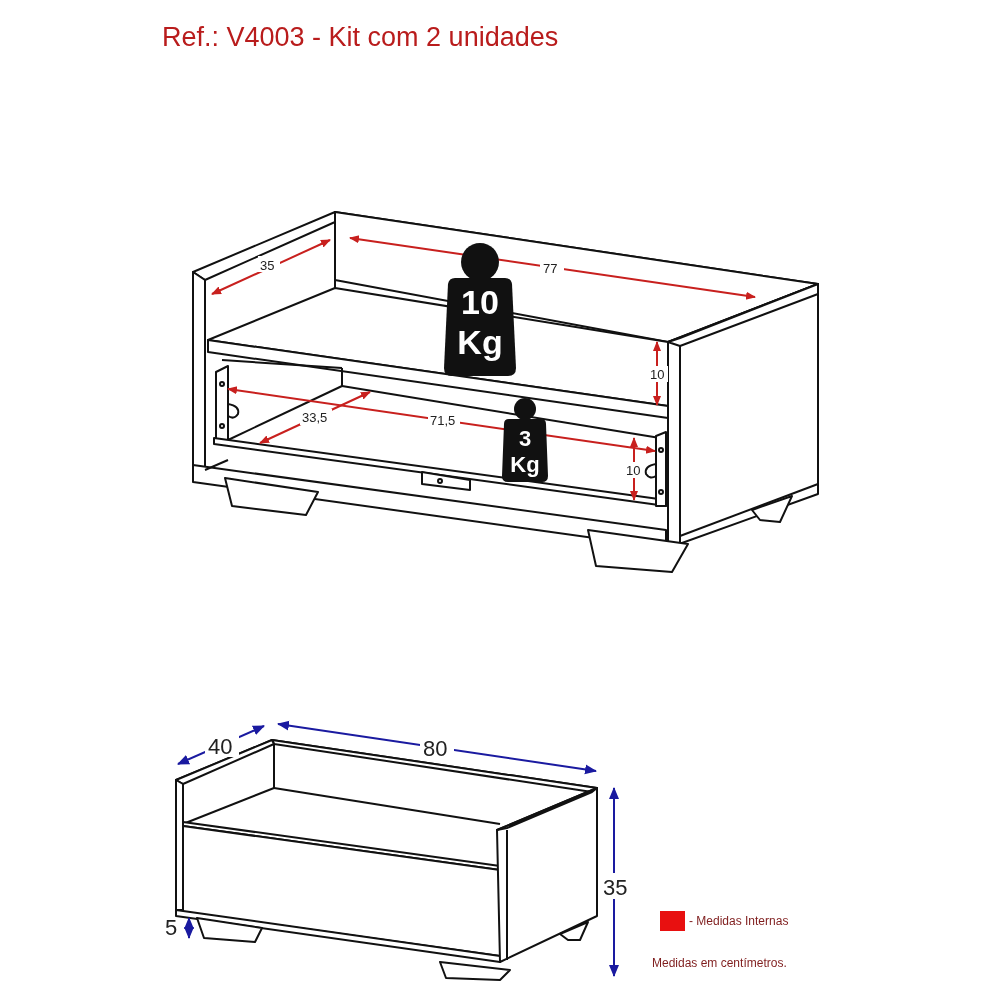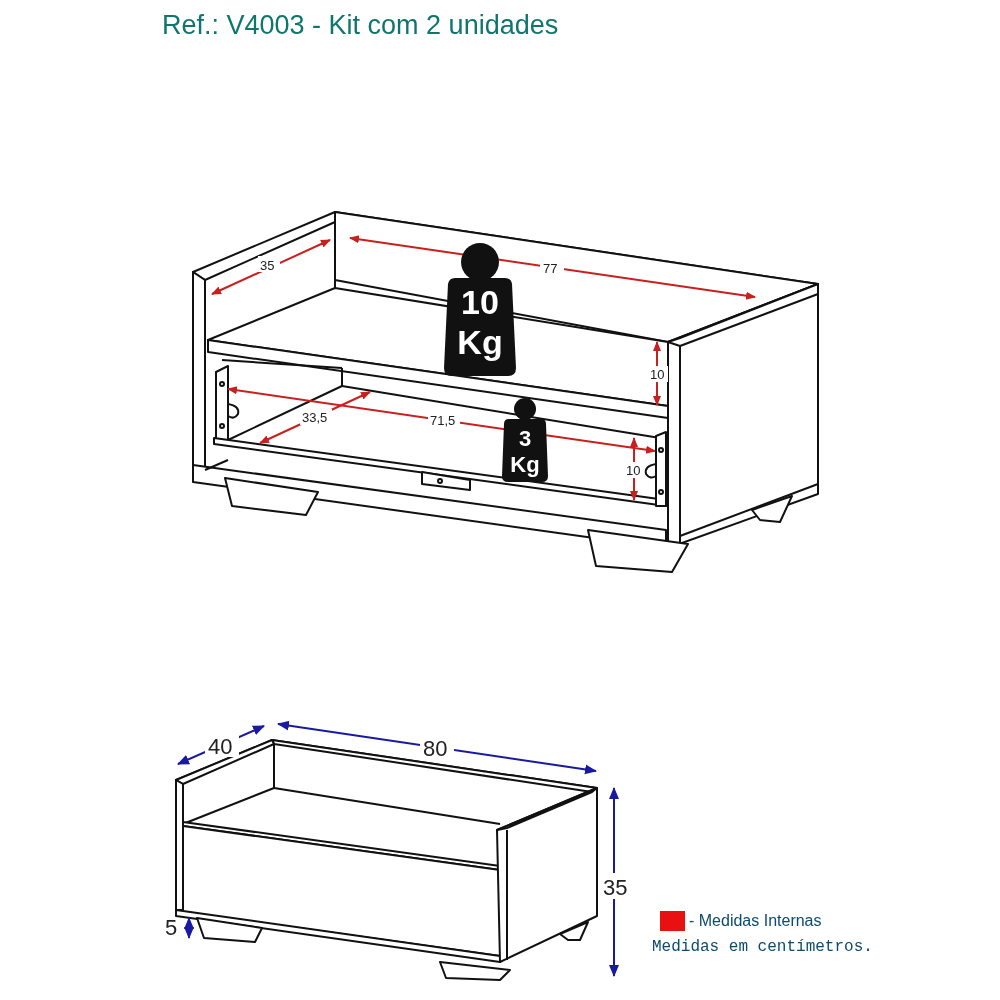--- a/index.html
+++ b/index.html
@@ -1,29 +1,29 @@
 <!DOCTYPE html>
 <html><head>
 <meta charset="utf-8">
 <style>
   html,body{margin:0;padding:0;background:#fff;}
   body{width:1000px;height:1000px;position:relative;overflow:hidden;font-family:"Liberation Sans",sans-serif;}
-  #title{position:absolute;left:162px;top:10px;font-size:27px;color:#0f766e;white-space:nowrap;}
+  #title{position:absolute;left:162px;top:22px;font-size:27px;color:#b91c1c;white-space:nowrap;}
   svg{position:absolute;left:0;top:0;}
   .ln{fill:#fff;stroke:#111;stroke-width:2;stroke-linejoin:round;}
   .nl{fill:none;stroke:#111;stroke-width:2;}
   .red{stroke:#c8201e;stroke-width:2;fill:none;}
   .blue{stroke:#1a1aa0;stroke-width:2;fill:none;}
   .dimr{font-size:13px;fill:#222;font-family:"Liberation Sans",sans-serif;}
   .dimb{font-size:22px;fill:#222;font-family:"Liberation Sans",sans-serif;}
   .wt{fill:#fff;font-weight:bold;font-family:"Liberation Sans",sans-serif;text-anchor:middle;}
-  #legend{position:absolute;left:652px;top:906px;font-size:16px;color:#0c4a6e;}
+  #legend{position:absolute;left:652px;top:906px;font-size:12px;color:#7f1d1d;}
   .lg-row{display:flex;align-items:center;height:30px;}
   .sw{width:25px;height:20px;margin-left:8px;margin-right:4px;}
-  .note{margin-top:2px;font-family:Liberation Mono, monospace;}
+  .note{margin-top:20px;}
 </style>
 </head>
 <body>
 
 <div id="title">Ref.: V4003 - Kit com 2 unidades</div>
 
 <svg width="1000" height="1000" viewBox="0 0 1000 1000">
   <defs>
     <marker id="ar" markerWidth="10" markerHeight="10" refX="9" refY="5" orient="auto-start-reverse" markerUnits="userSpaceOnUse">
       <path d="M0,1 L10,5 L0,9 z" fill="#c8201e"></path>

